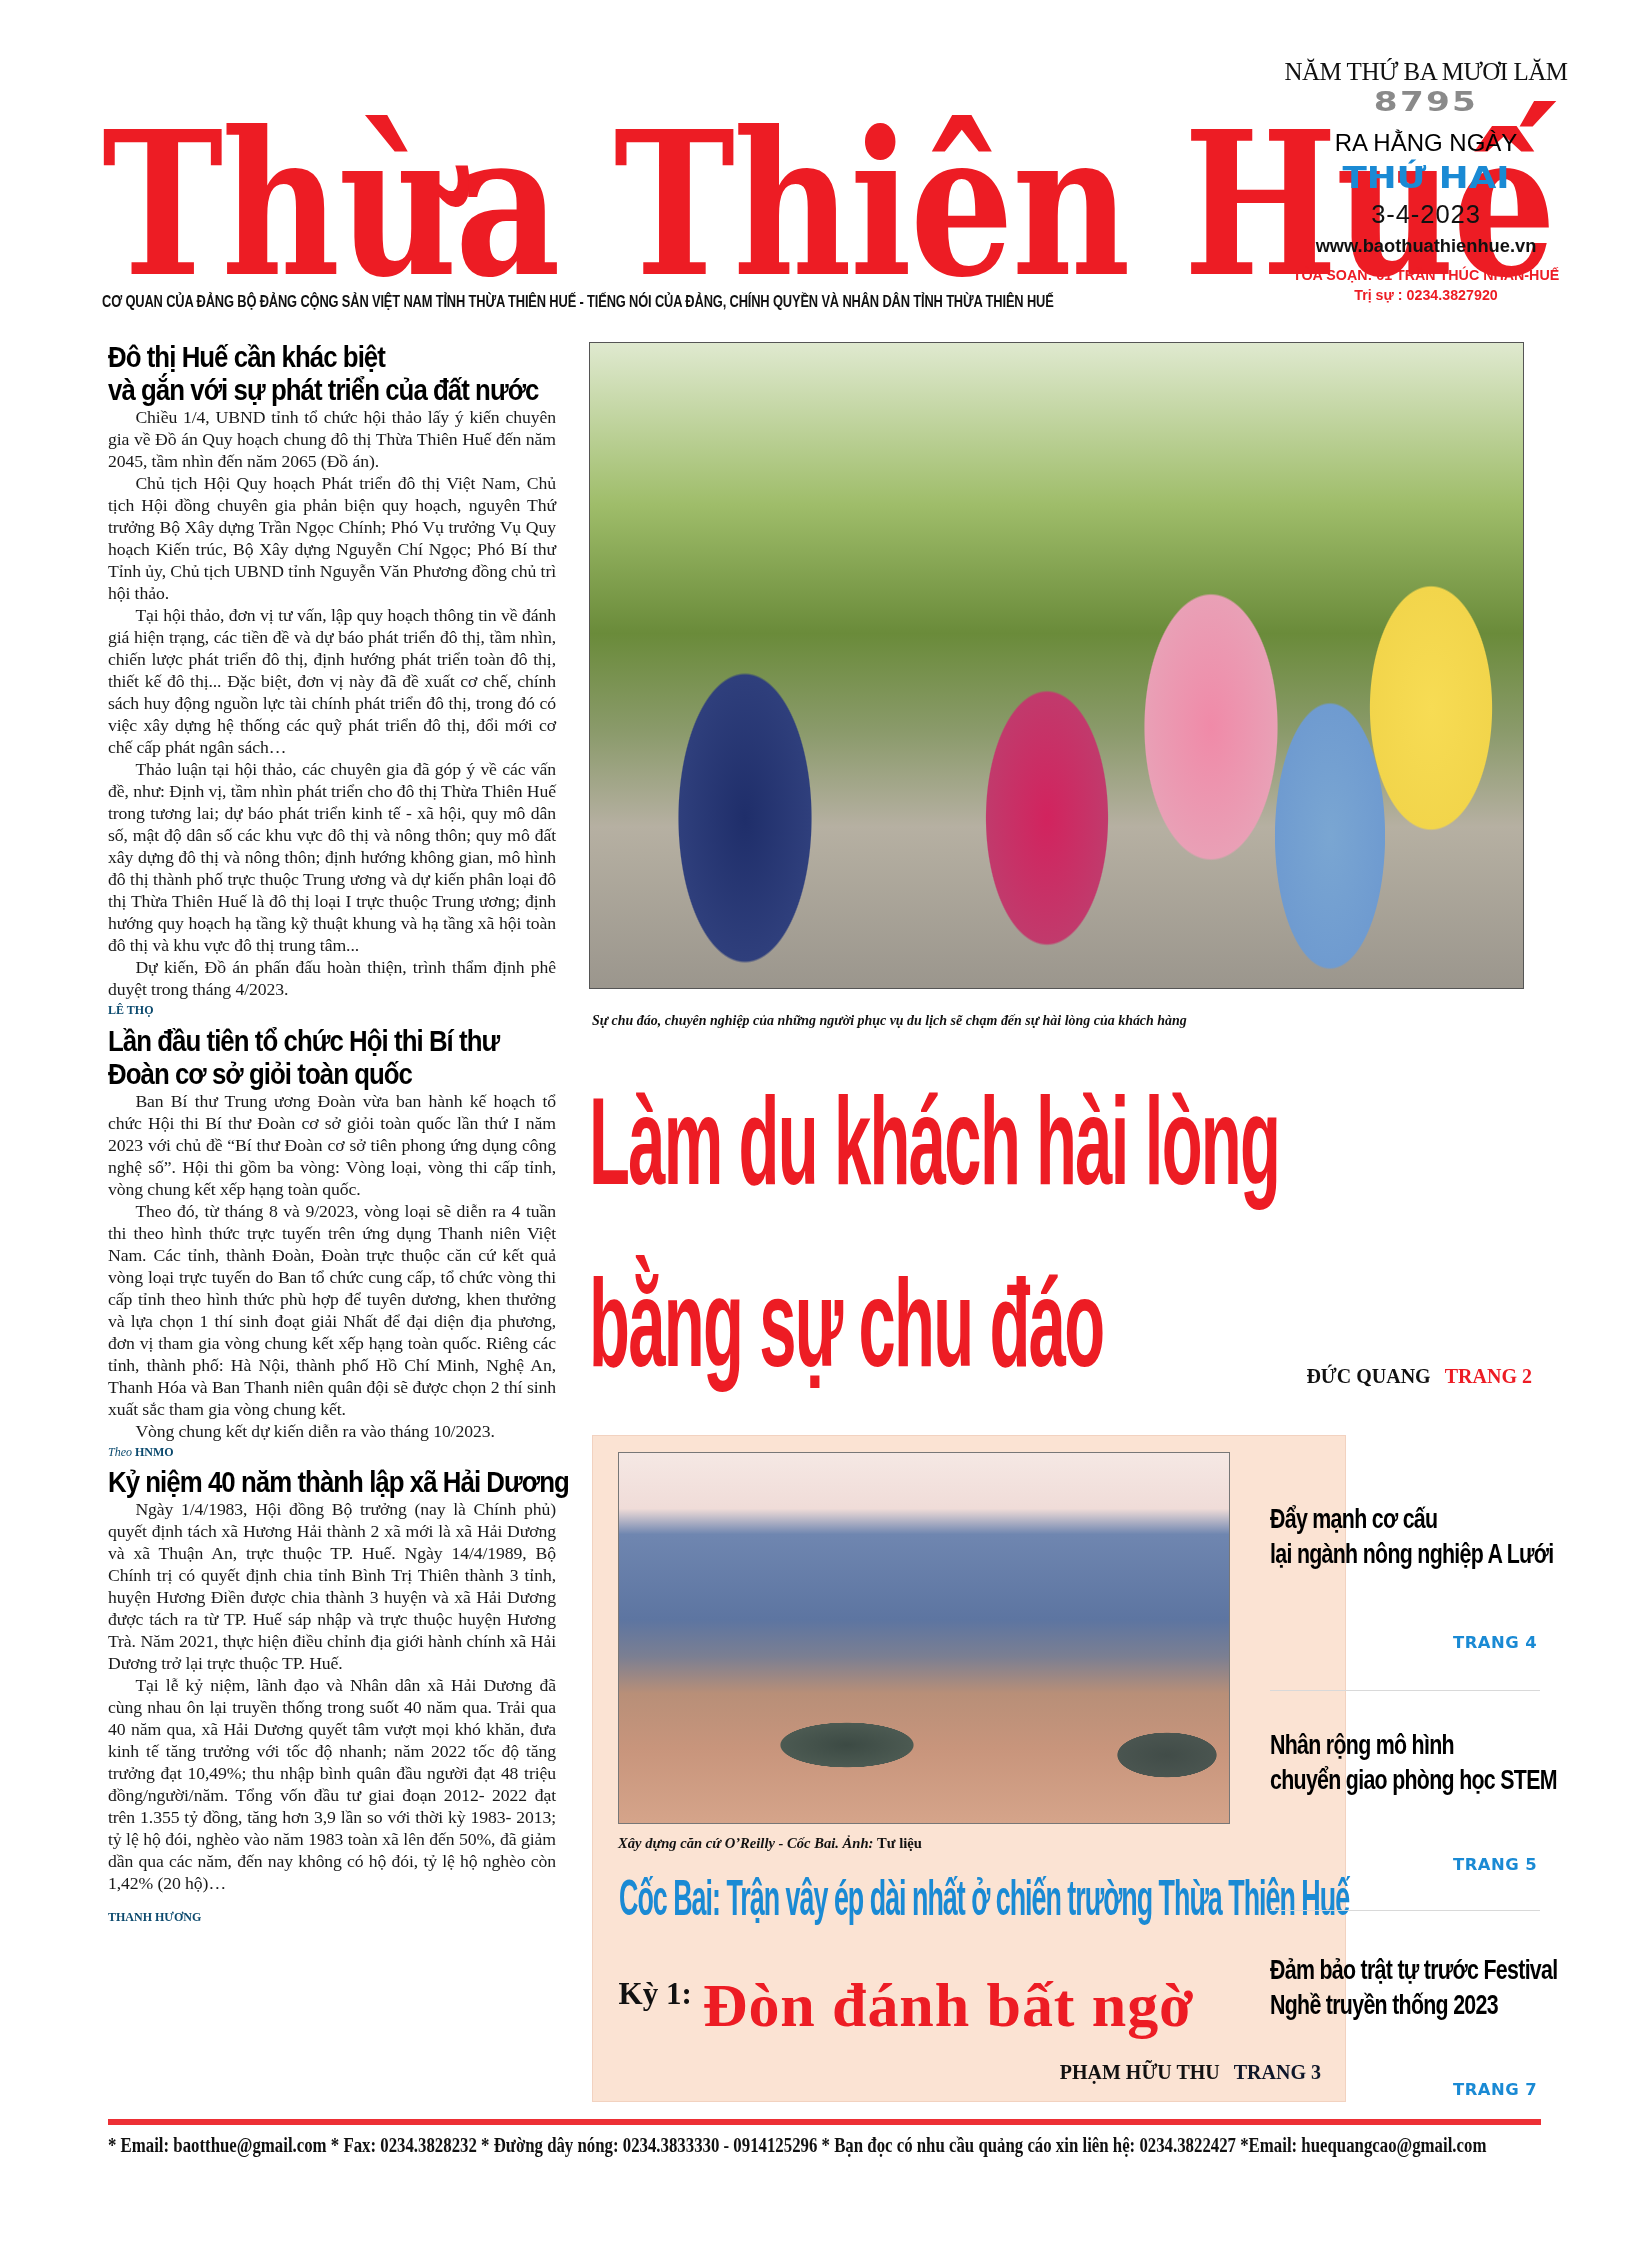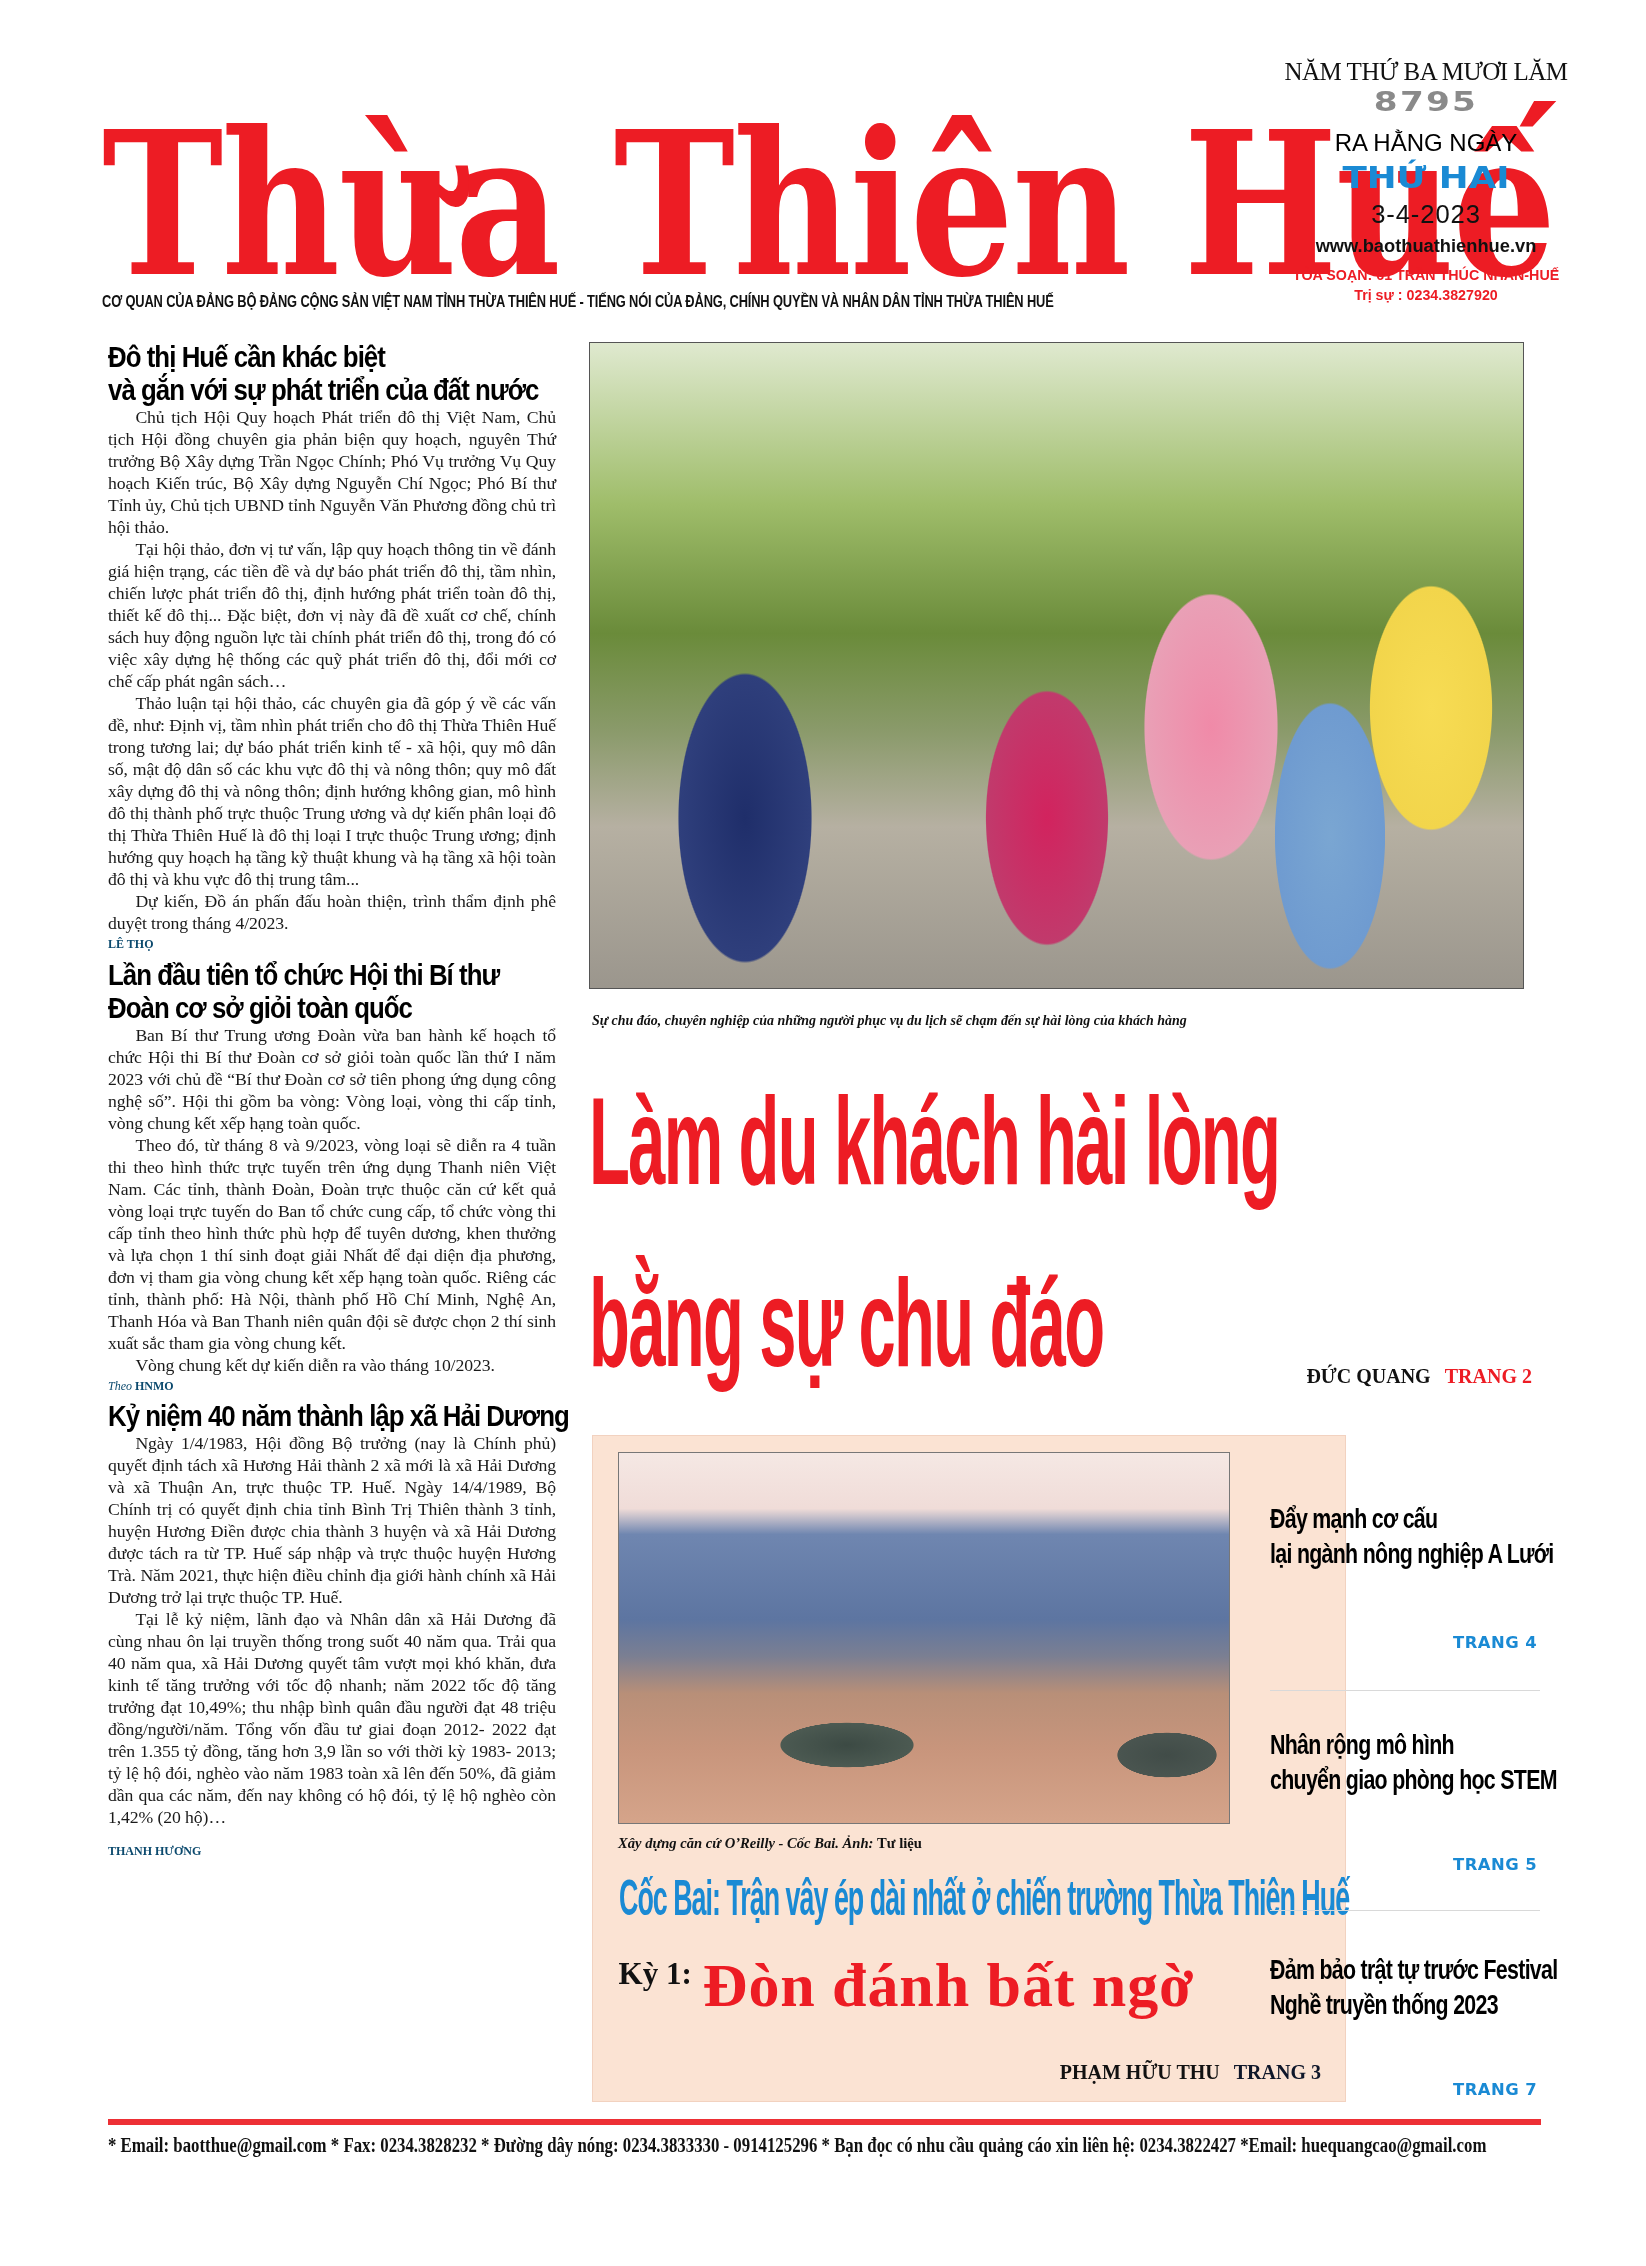--- a/index.html
+++ b/index.html
@@ -87,21 +87,21 @@
     position: absolute; left: 25px; top: 399px; white-space: nowrap;
     font-family: "Liberation Serif", serif; font-style: italic; font-weight: bold; font-size: 14.6px; color: #111;
   }
   .feature-caption .nonital { font-style: normal; }
   .feature-kicker {
     position: absolute; left: 25.6px; top: 431px; white-space: nowrap;
     font-family: "Liberation Sans", sans-serif; font-weight: bold; color: #1a8ad4;
     font-size: 48px; line-height: 60px; letter-spacing: -1.8px;
     transform: scaleX(0.56) scaleY(1.05); transform-origin: left top;
   }
-  .feature-part { position: absolute; left: 25.6px; top: 516px; white-space: nowrap; }
+  .feature-part { position: absolute; left: 25.6px; top: 536px; white-space: nowrap; }
   .feature-part .part-label { font-family: "Liberation Serif", serif; font-weight: bold; font-size: 31px; color: #111; vertical-align: top; line-height: 44px; }
   .feature-part .part-title { font-family: "Liberation Serif", serif; font-weight: bold; font-size: 62px; color: #ed1c24; line-height: 66px; margin-left: 7.3px; letter-spacing: 0.9px; }
   .feature-byline { position: absolute; right: 24px; top: 625px; white-space: nowrap; font-family: "Liberation Serif", serif; font-weight: bold; font-size: 20px; }
   .feature-byline .author { color: #111; }
   .feature-byline .page { color: #0f172a; margin-left: 9px; }
 
   
   .teaser { position: absolute; left: 1270px; width: 274px; }
   .teaser-title {
     font-family: "Liberation Sans", sans-serif; font-weight: bold; color: #000;
@@ -141,20 +141,21 @@
 <div class="tagline">CƠ QUAN CỦA ĐẢNG BỘ ĐẢNG CỘNG SẢN VIỆT NAM TỈNH THỪA THIÊN HUẾ  -  TIẾNG NÓI CỦA ĐẢNG, CHÍNH QUYỀN VÀ NHÂN DÂN TỈNH THỪA THIÊN HUẾ</div>
 
 <div class="left-col">
 
   <div class="story">
     <div class="story-head">
       <div>Đô thị Huế cần khác biệt</div>
       <div>và gắn với sự phát triển của đất nước</div>
     </div>
     <div class="story-body">
+      <p>Chiều 1/4, UBND tỉnh tổ chức hội thảo lấy ý kiến chuyên gia về Đồ án Quy hoạch chung đô thị Thừa Thiên Huế đến năm 2045, tầm nhìn đến năm 2065 (Đồ án).</p>
       <p>Chủ tịch Hội Quy hoạch Phát triển đô thị Việt Nam, Chủ tịch Hội đồng chuyên gia phản biện quy hoạch, nguyên Thứ trưởng Bộ Xây dựng Trần Ngọc Chính; Phó Vụ trưởng Vụ Quy hoạch Kiến trúc, Bộ Xây dựng Nguyễn Chí Ngọc; Phó Bí thư Tỉnh ủy, Chủ tịch UBND tỉnh Nguyễn Văn Phương đồng chủ trì hội thảo.</p>
       <p>Tại hội thảo, đơn vị tư vấn, lập quy hoạch thông tin về đánh giá hiện trạng, các tiền đề và dự báo phát triển đô thị, tầm nhìn, chiến lược phát triển đô thị, định hướng phát triển toàn đô thị, thiết kế đô thị... Đặc biệt, đơn vị này đã đề xuất cơ chế, chính sách huy động nguồn lực tài chính phát triển đô thị, trong đó có việc xây dựng hệ thống các quỹ phát triển đô thị, đổi mới cơ chế cấp phát ngân sách…</p>
       <p>Thảo luận tại hội thảo, các chuyên gia đã góp ý về các vấn đề, như: Định vị, tầm nhìn phát triển cho đô thị Thừa Thiên Huế trong tương lai; dự báo phát triển kinh tế - xã hội, quy mô dân số, mật độ dân số các khu vực đô thị và nông thôn; quy mô đất xây dựng đô thị và nông thôn; định hướng không gian, mô hình đô thị thành phố trực thuộc Trung ương và dự kiến phân loại đô thị Thừa Thiên Huế là đô thị loại I trực thuộc Trung ương; định hướng quy hoạch hạ tầng kỹ thuật khung và hạ tầng xã hội toàn đô thị và khu vực đô thị trung tâm...</p>
       <p>Dự kiến, Đồ án phấn đấu hoàn thiện, trình thẩm định phê duyệt trong tháng 4/2023.</p>
     </div>
     <div class="byline">LÊ THỌ</div>
   </div>
 
   <div class="story">
     <div class="story-head">

